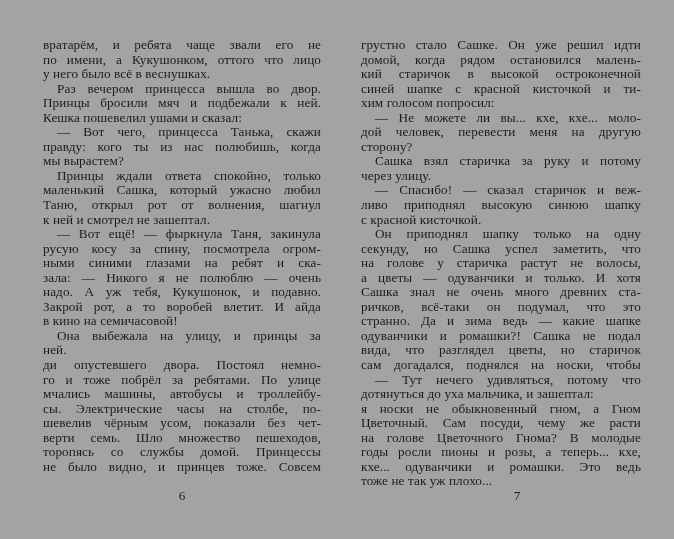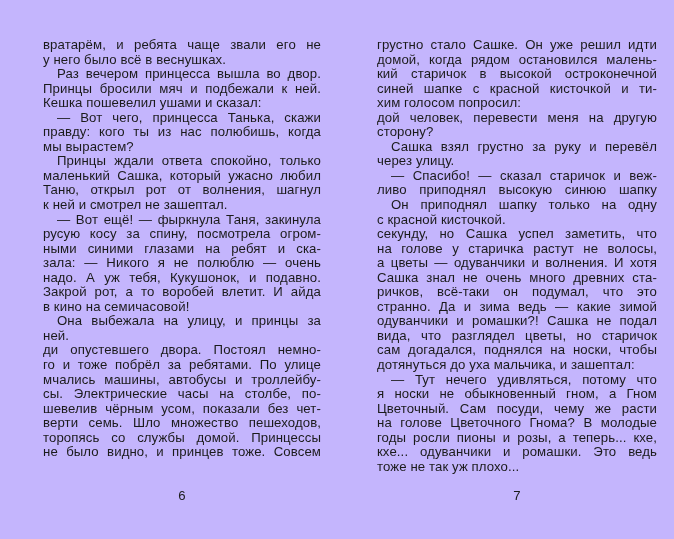--- a/index.html
+++ b/index.html
@@ -4,38 +4,38 @@
 <style>
   html, body {
     margin: 0;
     padding: 0;
     background: #ffffff;
   }
   .spread {
     position: relative;
     width: 674px;
     height: 539px;
-    background: #c4b5fd;
+    background: #a3a3a3;
     overflow: hidden;
-    font-family: Liberation Sans, sans-serif;
+    font-family: Liberation Serif, serif;
     color: #1b1b1b;
   }
   .page {
     position: absolute;
     top: 0;
     height: 539px;
   }
   .page-left  { left: 0;   width: 337px; }
   .page-right { left: 337px; width: 337px; }
   .column {
     position: absolute;
     top: 38px;
   }
   .column-left  { left: 43px;  width: 278px; }
-  .column-right { left: 40px;  width: 280px; }
+  .column-right { left: 24px;  width: 280px; }
   .line {
     height: 14.55px;
     line-height: 14.55px;
     font-size: 13.2px;
     letter-spacing: 0.1px;
     white-space: normal;
     overflow: visible;
   }
   .line.just {
     text-align: justify;
@@ -59,20 +59,21 @@
   .folio-right { left: 40px; width: 280px; }
 </style>
 </head>
 <body>
 
 <div class="spread">
 
   <section class="page page-left">
     <div class="column column-left" id="left-column">
         <div class="line just">вратарём, и ребята чаще звали его не</div>
+        <div class="line just">по имени, а Кукушонком, оттого что лицо</div>
         <div class="line rag">у него было всё в веснушках.</div>
         <div class="line just indent">Раз вечером принцесса вышла во двор.</div>
         <div class="line just">Принцы бросили мяч и подбежали к ней.</div>
         <div class="line rag">Кешка пошевелил ушами и сказал:</div>
         <div class="line just indent">— Вот чего, принцесса Танька, скажи</div>
         <div class="line just">правду: кого ты из нас полюбишь, когда</div>
         <div class="line rag">мы вырастем?</div>
         <div class="line just indent">Принцы ждали ответа спокойно, только</div>
         <div class="line just">маленький Сашка, который ужасно любил</div>
         <div class="line just">Таню, открыл рот от волнения, шагнул</div>
@@ -98,39 +99,40 @@
     <div class="folio folio-left">6</div>
   </section>
 
   <section class="page page-right">
     <div class="column column-right" id="right-column">
         <div class="line just">грустно стало Сашке. Он уже решил идти</div>
         <div class="line just">домой, когда рядом остановился малень-</div>
         <div class="line just">кий старичок в высокой остроконечной</div>
         <div class="line just">синей шапке с красной кисточкой и ти-</div>
         <div class="line rag">хим голосом попросил:</div>
+        <div class="line just indent">— Не можете ли вы... кхе, кхе... моло-</div>
         <div class="line just">дой человек, перевести меня на другую</div>
         <div class="line rag">сторону?</div>
-        <div class="line just indent">Сашка взял грустно за руку и перевёл</div>
+        <div class="line just indent">Сашка взял старичка за руку и потому</div>
         <div class="line rag">через улицу.</div>
         <div class="line just indent">— Спасибо! — сказал старичок и веж-</div>
         <div class="line just">ливо приподнял высокую синюю шапку</div>
+        <div class="line rag">с красной кисточкой.</div>
         <div class="line just indent">Он приподнял шапку только на одну</div>
-        <div class="line rag">с красной кисточкой.</div>
         <div class="line just">секунду, но Сашка успел заметить, что</div>
         <div class="line just">на голове у старичка растут не волосы,</div>
-        <div class="line just">а цветы — одуванчики и волнения. И хотя</div>
+        <div class="line just">а цветы — одуванчики и только. И хотя</div>
         <div class="line just">Сашка знал не очень много древних ста-</div>
         <div class="line just">ричков, всё-таки он подумал, что это</div>
-        <div class="line just">странно. Да и зима ведь — какие зимой</div>
+        <div class="line just">странно. Да и зима ведь — какие шапке</div>
         <div class="line just">одуванчики и ромашки?! Сашка не подал</div>
         <div class="line just">вида, что разглядел цветы, но старичок</div>
         <div class="line just">сам догадался, поднялся на носки, чтобы</div>
+        <div class="line just indent">— Тут нечего удивляться, потому что</div>
         <div class="line rag">дотянуться до уха мальчика, и зашептал:</div>
-        <div class="line just indent">— Тут нечего удивляться, потому что</div>
         <div class="line just">я носки не обыкновенный гном, а Гном</div>
         <div class="line just">Цветочный. Сам посуди, чему же расти</div>
         <div class="line just">на голове Цветочного Гнома? В молодые</div>
         <div class="line just">годы росли пионы и розы, а теперь... кхе,</div>
         <div class="line just">кхе... одуванчики и ромашки. Это ведь</div>
         <div class="line rag">тоже не так уж плохо...</div>
       </div>
     <div class="folio folio-right">7</div>
   </section>
 

